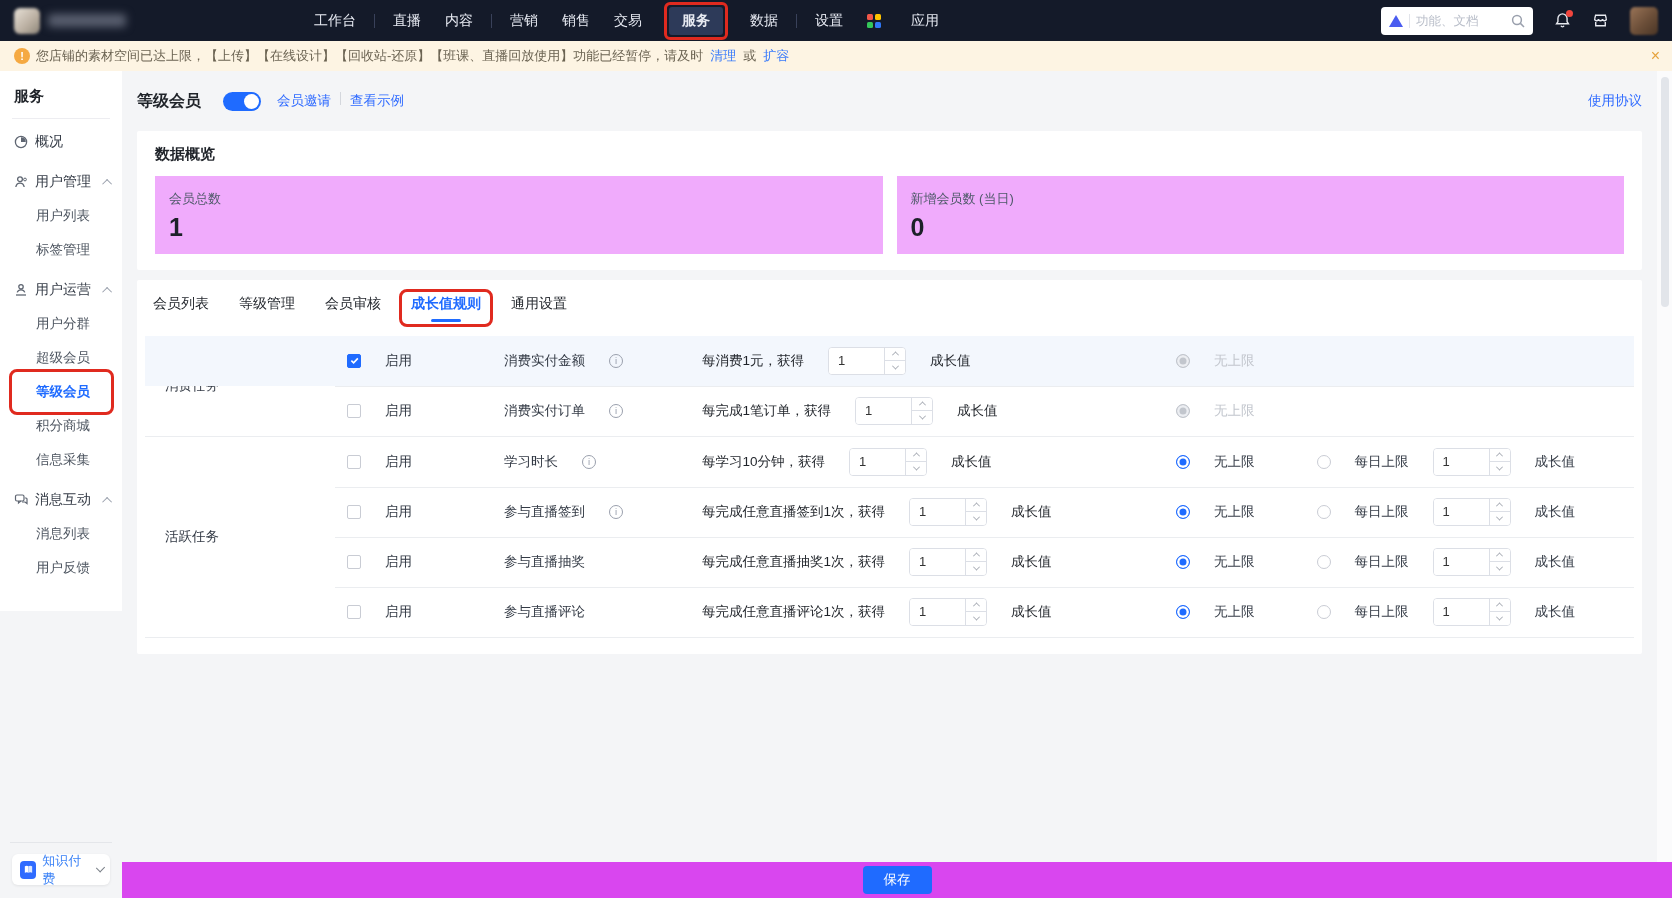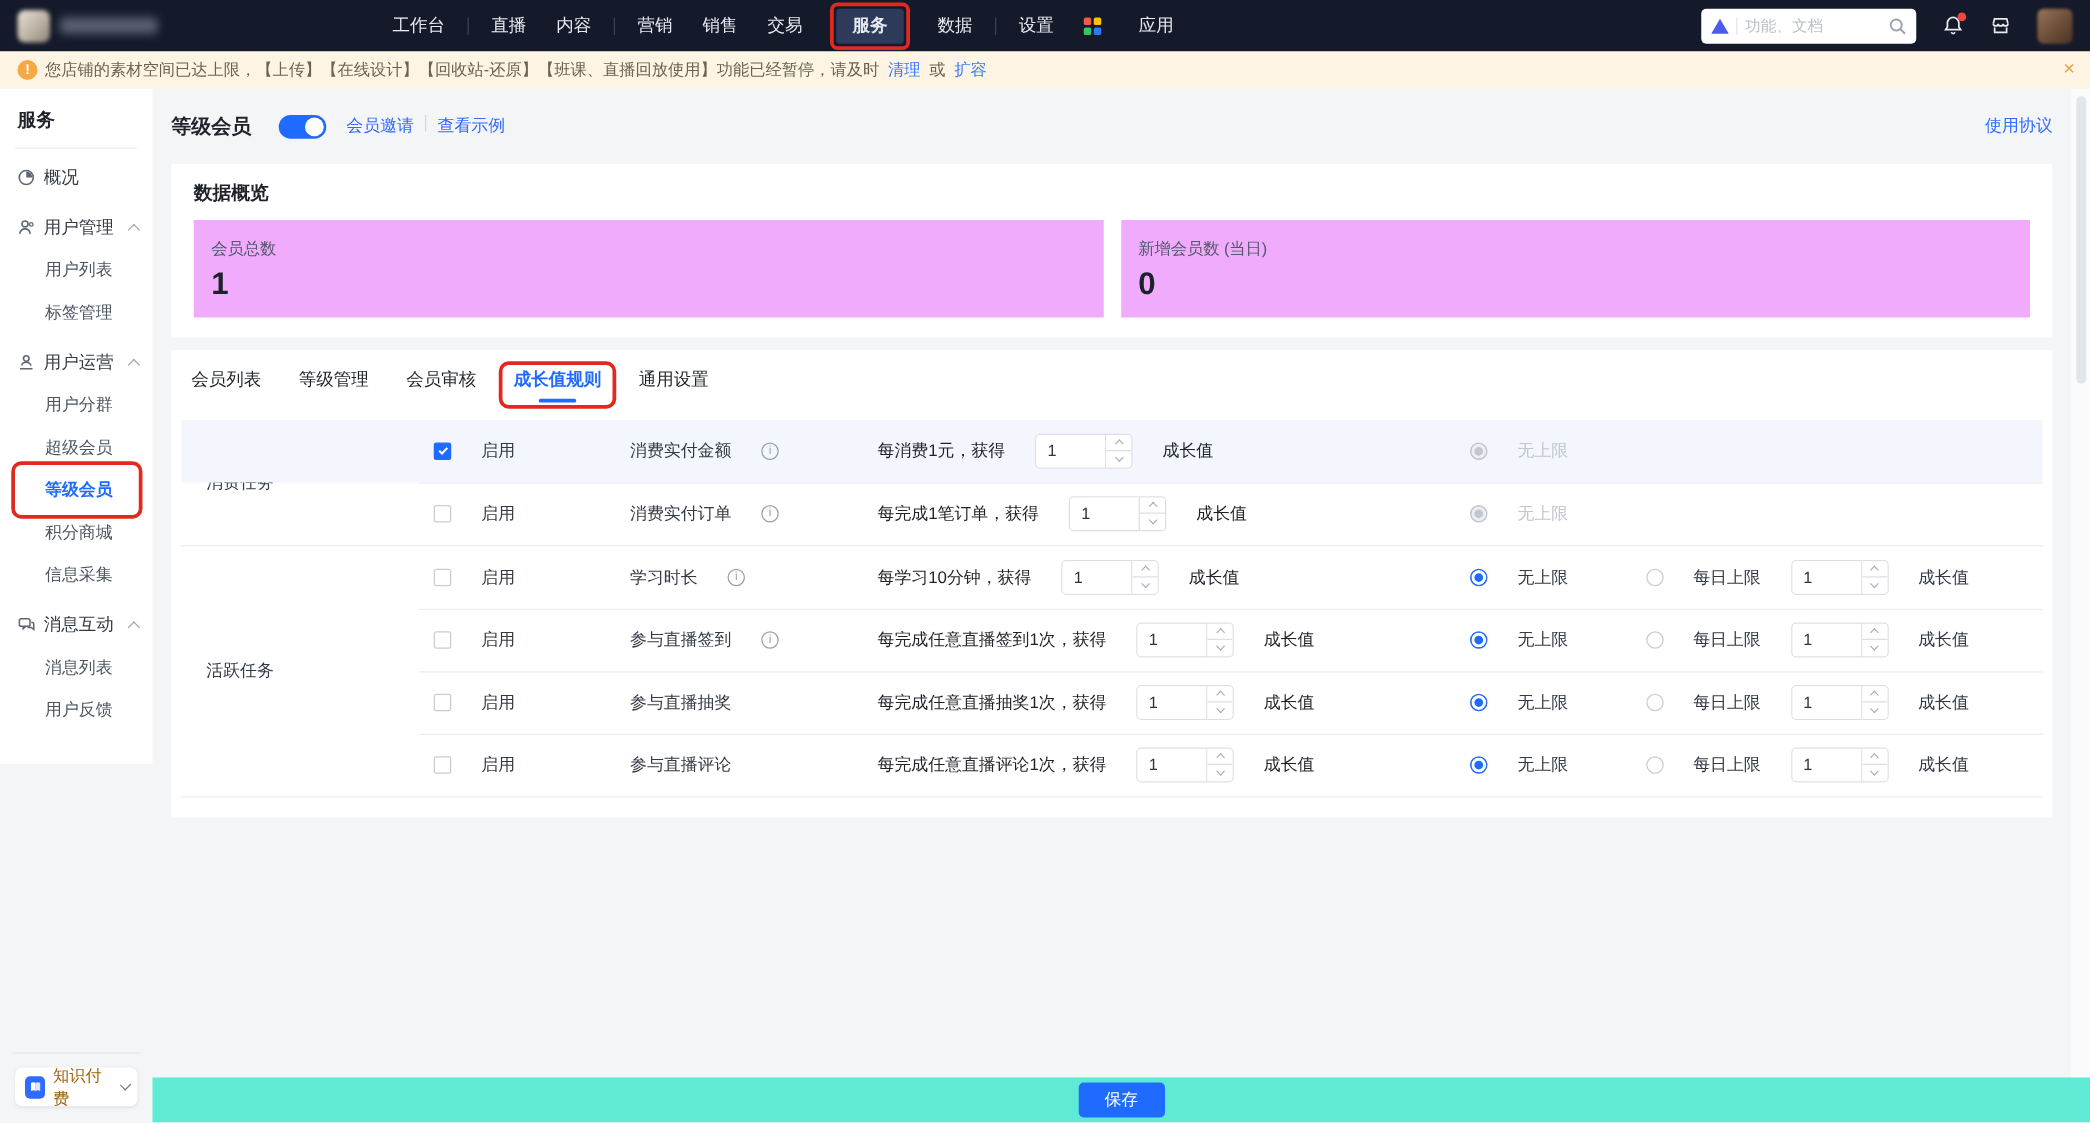--- a/index.html
+++ b/index.html
@@ -13,21 +13,21 @@
   .logo-avatar { width:26px; height:26px; border-radius:6px; background:linear-gradient(135deg,#e8e2d8,#b9aea0 60%,#8c8478); filter:blur(1.5px); }
   .blurred-name { width:78px; height:13px; border-radius:3px; background:#5a6070; filter:blur(4px); }
   .nav-menu { display:flex; align-items:center; gap:24px; color:#e7eaf2; font-size:14px; }
   .nav-menu a { color:#e7eaf2; text-decoration:none; cursor:pointer; white-space:nowrap; }
   .nav-sep { width:1px; height:14px; background:#39415a; margin:0 -6px; }
   .red-box-nav { border:3px solid #e02a1f; border-radius:6px; padding:2px; margin:-5px -2px; }
   .red-box-nav a.active { display:block; background:#2d3a59; border-radius:3px; padding:5px 13px; font-weight:bold; }
   .apps-icon { display:inline-grid; grid-template-columns:6px 6px; grid-gap:2px; margin-right:-18px; }
   .apps-icon i { width:6px; height:6px; border-radius:1.5px; }
   .nav-right { margin-left:auto; display:flex; align-items:center; gap:21px; }
-  .search { display:flex; align-items:center; background:#fff; border-radius:4px; height:28px; width:172px; padding:0 8px; gap:6px; }
+  .search { display:flex; align-items:center; background:#fff; border-radius:4px; height:28px; width:152px; padding:0 8px; gap:6px; }
   .tri-logo { width:0; height:0; border-left:7px solid transparent; border-right:7px solid transparent; border-bottom:12px solid #4a5cf0; }
   .search-sep { width:1px; height:14px; background:#e2e4ea; }
   .search input { border:0; outline:0; flex:1; width:0; font-size:12.5px; color:#333; background:transparent; }
   .search input::placeholder { color:#b9bec9; }
   .bell-wrap { position:relative; display:flex; }
   .red-dot { position:absolute; top:-2px; right:-2px; width:7px; height:7px; border-radius:50%; background:#f2453d; }
   .avatar { width:28px; height:28px; border-radius:5px; background:linear-gradient(135deg,#9a7458,#6b4e38 55%,#4a3526); filter:blur(1.2px); }
 
   
   .banner { position:absolute; top:41px; left:0; right:0; height:30px; background:#fdf4e3; display:flex; align-items:center; padding:0 36px 0 36px; font-size:13px; color:#6b6352; gap:4px; }
@@ -46,21 +46,21 @@
   .sb-sub.active { color:#1f6bff; font-weight:bold; }
   .sb-group { margin-top:6px; }
   .chev { width:7px; height:7px; border-top:1.5px solid #9aa0ad; border-left:1.5px solid #9aa0ad; transform:rotate(45deg) translateY(2px); }
   .chev-down { width:7px; height:7px; border-bottom:1.5px solid #7a8088; border-right:1.5px solid #7a8088; transform:rotate(45deg) translateY(-2px); }
   .red-box-side { position:absolute; left:9px; right:8px; top:-6px; bottom:-6px; border:3px solid #e02a1f; border-radius:8px; pointer-events:none; }
   .sb-icon { display:flex; color:#5f6672; }
   .sb-footer { position:absolute; left:0; right:0; bottom:0; height:56px; }
   .sb-footer-line { position:absolute; top:0; left:10px; right:10px; height:1px; background:#e4e6ea; }
   .product-pill { position:absolute; left:12px; bottom:13px; width:98px; height:31px; background:#fff; border-radius:6px; display:flex; align-items:center; gap:6px; padding:0 8px; box-shadow:0 1px 3px rgba(0,0,0,.08); cursor:pointer; }
   .pill-icon { width:18px; height:18px; border-radius:4px; background:#2f6bff; display:flex; align-items:center; justify-content:center; }
-  .product-pill span.lbl { font-size:13px; color:#a16207; }
+  .product-pill span.lbl { font-size:13px; color:#3b82f6; }
 
   
   .main { position:absolute; left:122px; top:71px; right:15px; bottom:36px; padding:0 15px; overflow:hidden; }
   .scroll-rail { position:absolute; right:0; top:71px; bottom:0; width:15px; background:#fbfbfc; }
   .scroll-thumb { position:absolute; top:6px; left:3.5px; width:8px; height:230px; border-radius:4px; background:#e2e5ea; }
 
   .page-head { height:60px; display:flex; align-items:center; }
   .page-title { font-size:16px; font-weight:bold; color:#1f2329; }
   .toggle { position:relative; width:38px; height:19px; border-radius:10px; background:#1f6bff; margin-left:22px; cursor:pointer; }
   .toggle .knob { position:absolute; top:2px; right:2px; width:15px; height:15px; border-radius:50%; background:#fff; }
@@ -114,21 +114,21 @@
 
   .radio { width:14px; height:14px; border-radius:50%; flex:none; cursor:pointer; }
   .radio.checked { background:#1f6bff; box-shadow:inset 0 0 0 2.5px #fff; border:1px solid #1f6bff; }
   .radio.dis-checked { background:#c2c6cd; box-shadow:inset 0 0 0 2.5px #eceef2; border:1px solid #c2c6cd; }
   .radio.off { background:#fff; border:1px solid #c9ccd4; }
   .limit-cell .lbl { color:#333a45; }
   .limit-cell .dis { color:#c2c6cd; }
   .limit-gap { width:14px; }
 
   
-  .savebar { position:absolute; left:122px; right:0; bottom:0; height:36px; background:#5eead4; display:flex; align-items:center; justify-content:center; }
+  .savebar { position:absolute; left:122px; right:0; bottom:0; height:36px; background:#d946ef; display:flex; align-items:center; justify-content:center; }
   .save-btn { background:#1f6bff; color:#fff; border:0; border-radius:4px; height:28px; padding:0 21px; font-size:13.5px; font-family:inherit; cursor:pointer; }
 </style>
 </head>
 <body>
 
 <div class="app">
 
   <header class="navbar">
     <div class="nav-left">
       <div class="logo-avatar"></div>

